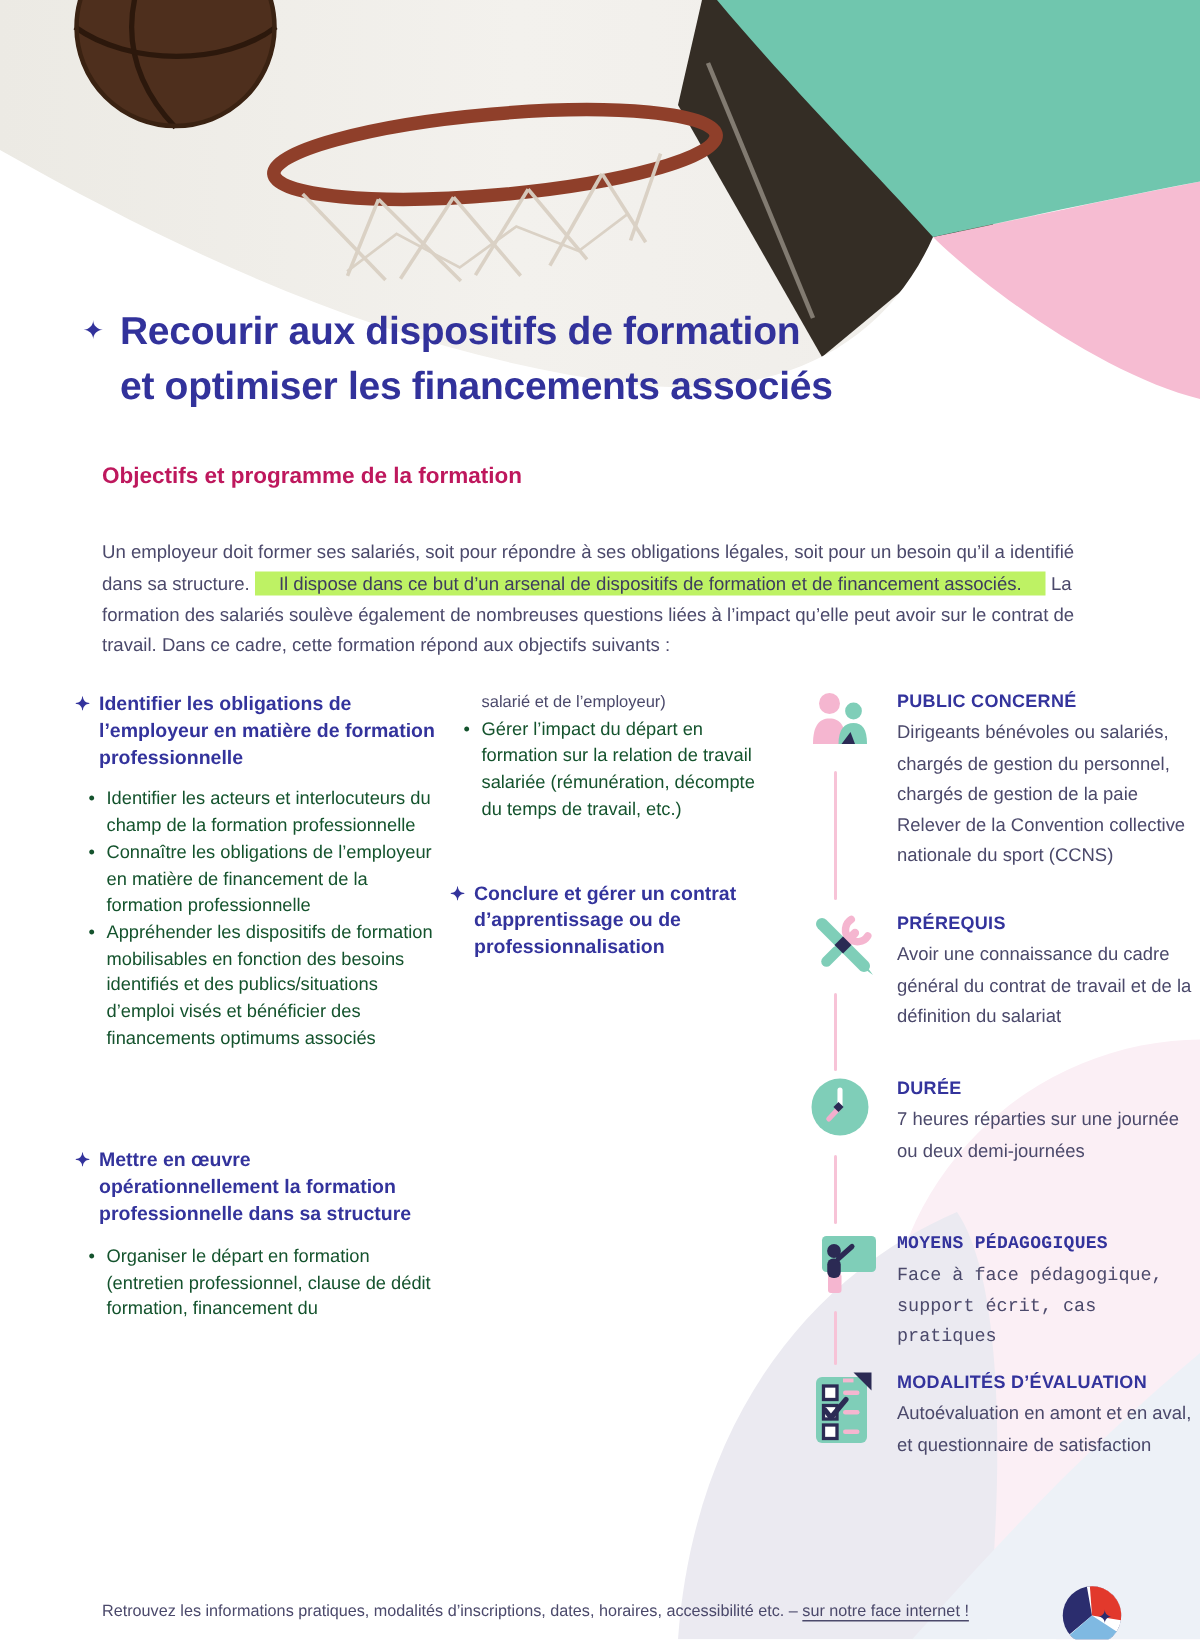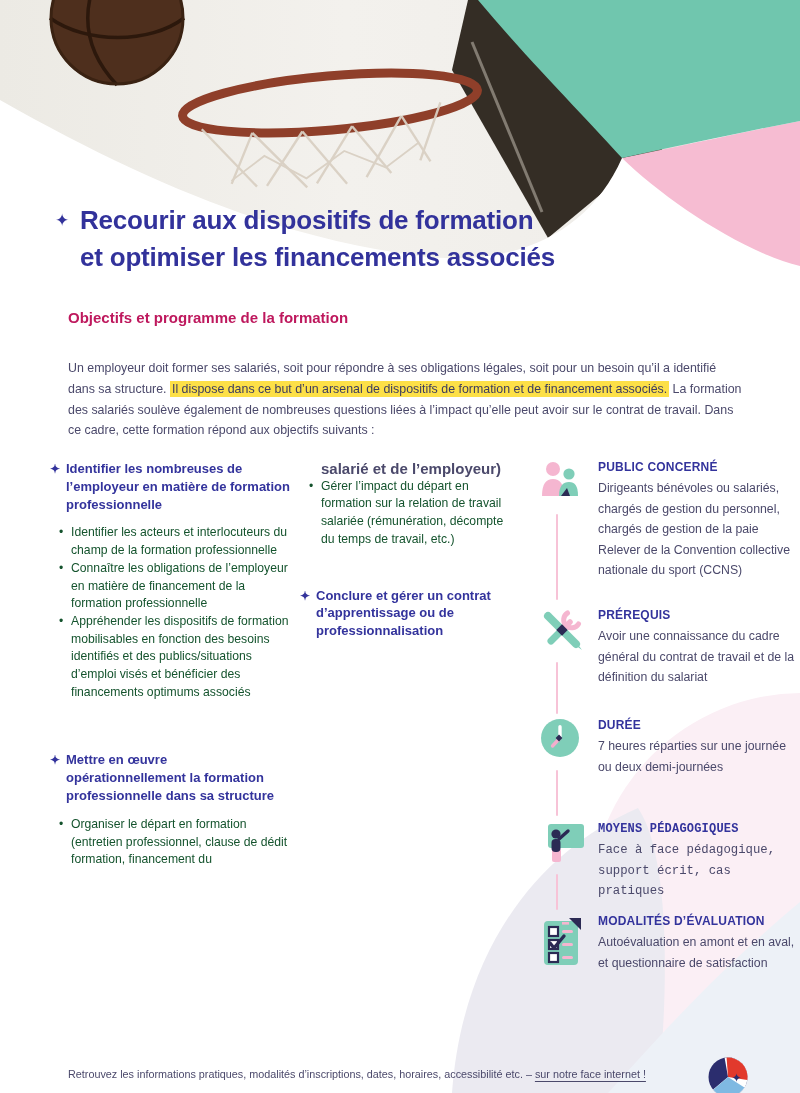--- a/index.html
+++ b/index.html
@@ -9,32 +9,32 @@
   .content{position:absolute;left:0;top:16px;width:744px;height:1093px;z-index:1;}
 
   .doc-title{position:absolute;left:80px;top:186px;font-size:26px;line-height:37px;
              font-weight:bold;color:#32329b;letter-spacing:-0.2px;}
   .title-star{position:absolute;left:55px;top:194px;font-size:17px;color:#32329b;}
   .star-glyph::before{content:"✦";}
 
   .section-heading{position:absolute;left:68px;top:293px;font-size:15px;font-weight:bold;color:#be185d;}
 
   .intro{position:absolute;left:68px;top:330px;width:676px;font-size:12.4px;line-height:20.6px;color:#4b496b;}
-  .hl{background:#fde047;color:#3d3c5e;padding:1px 2px;}
+  .hl{background:#bef264;color:#3d3c5e;padding:1px 16px;}
 
   .col{position:absolute;}
   .col1{left:50px;top:444px;width:240px;}
   .col2{left:300px;top:444px;width:214px;}
   .obj-heading{display:flex;font-size:13px;line-height:17.8px;font-weight:bold;color:#33339c;}
   .obj-heading .star{flex:0 0 16px;font-size:12px;padding-top:1px;color:#33339c;}
   .bullets{margin-top:11px;}
   .bullet{position:relative;padding-left:16px;margin-left:5px;font-size:12.2px;line-height:17.7px;color:#14532d;}
   .bullet::before{content:"•";position:absolute;left:4px;top:0;}
-  .continuation{padding-left:16px;margin-left:5px;font-size:15px;line-height:17.7px;color:#4b496b;font-weight:bold;}
-  .block-gap{margin-top:50px;justify-content:flex-end;}
+  .continuation{padding-left:16px;margin-left:5px;font-size:11px;line-height:17.7px;color:#4b496b;}
+  .block-gap{margin-top:63px;justify-content:flex-end;}
   .block-gap2{margin-top:38px;}
 
   .info-row{position:absolute;left:540px;width:256px;display:flex;}
   .info-icon{flex:0 0 58px;}
   .info-body{flex:1;}
   .info-label{font-size:12px;font-weight:bold;color:#33339c;letter-spacing:0.2px;margin-bottom:4px;}
   .info-text{font-size:12.3px;line-height:20.6px;color:#4b496b;}
   .connector{position:absolute;left:556px;width:2px;background:#f7c3d7;border-radius:1px;}
 
   .footer{position:absolute;left:68px;top:1052px;font-size:10.8px;color:#4b496b;}
@@ -111,21 +111,21 @@
       <div>et optimiser les financements associés</div>
     </div>
 
     <div class="section-heading">Objectifs et programme de la formation</div>
 
     <p class="intro"><span>Un employeur doit former ses salariés, soit pour répondre à ses obligations légales, soit pour un besoin qu’il a identifié dans sa structure. </span><span class="hl">Il dispose dans ce but d’un arsenal de dispositifs de formation et de financement associés.</span><span> La formation des salariés soulève également de nombreuses questions liées à l’impact qu’elle peut avoir sur le contrat de travail. Dans ce cadre, cette formation répond aux objectifs suivants :</span></p>
 
     <div class="col col1">
       <div class="obj-heading">
         <span class="star star-glyph"></span>
-        <span>Identifier les nombreuses de l’employeur en matière de formation professionnelle</span>
+        <span>Identifier les obligations de l’employeur en matière de formation professionnelle</span>
       </div>
       <div class="bullets">
         <div class="bullet">Identifier les acteurs et interlocuteurs du champ de la formation professionnelle</div>
         <div class="bullet">Connaître les obligations de l’employeur en matière de financement de la formation professionnelle</div>
         <div class="bullet">Appréhender les dispositifs de formation mobilisables en fonction des besoins identifiés et des publics/situations d’emploi visés et bénéficier des financements optimums associés</div>
       </div>
       <div class="obj-heading block-gap">
         <span class="star star-glyph"></span>
         <span>Mettre en œuvre opérationnellement la formation professionnelle dans sa structure</span>
       </div>
@@ -206,21 +206,21 @@
           <rect x="11.5" y="17" width="9" height="13" rx="4" fill="#2b2a54"></rect>
           <line x1="19" y1="17" x2="28" y2="9" stroke="#2b2a54" stroke-width="3.4" stroke-linecap="round"></line>
         </svg>
       </div>
       <div class="info-body">
         <div class="info-label">MOYENS PÉDAGOGIQUES</div>
         <div class="info-text">Face à face pédagogique, support écrit, cas pratiques</div>
       </div>
     </div>
 
-    <div class="info-row" style="top:898px;align-items:flex-end;">
+    <div class="info-row" style="top:898px;">
       <div class="info-icon">
         <svg width="44" height="52" viewBox="0 0 44 52">
           <rect x="4" y="4" width="34" height="44" rx="4" fill="#7fceb8"></rect>
           <rect x="22" y="5" width="7" height="2.6" fill="#f5b6d0"></rect>
           <path d="M29,1 L41,1 L41,13 Z" fill="#2b2a54"></path>
           <rect x="9" y="10" width="9" height="9" fill="#ffffff" stroke="#2b2a54" stroke-width="2.2"></rect>
           <rect x="22" y="13" width="11" height="3" rx="1.5" fill="#f5b6d0"></rect>
           <rect x="9" y="23" width="9" height="9" fill="#ffffff" stroke="#2b2a54" stroke-width="2.2"></rect>
           <rect x="22" y="26" width="11" height="3" rx="1.5" fill="#f5b6d0"></rect>
           <path d="M10,26 L14,31 L24,19" stroke="#2b2a54" stroke-width="3.4" fill="none" stroke-linecap="round" stroke-linejoin="round"></path>

